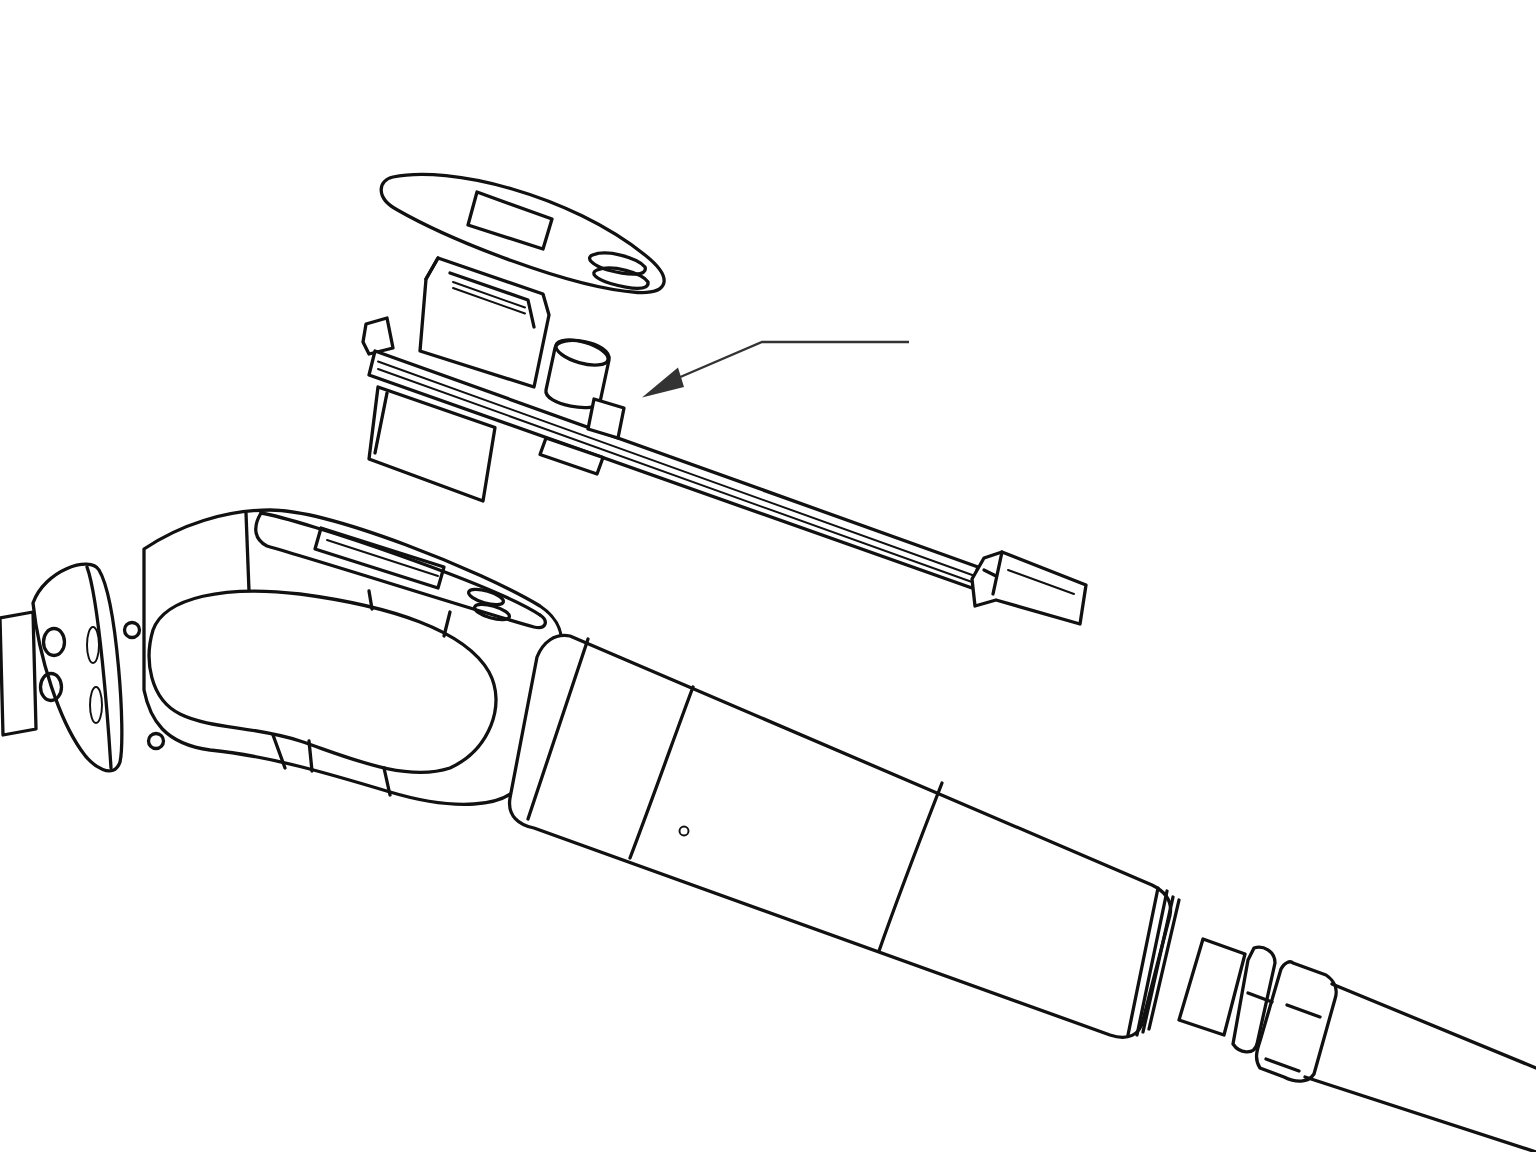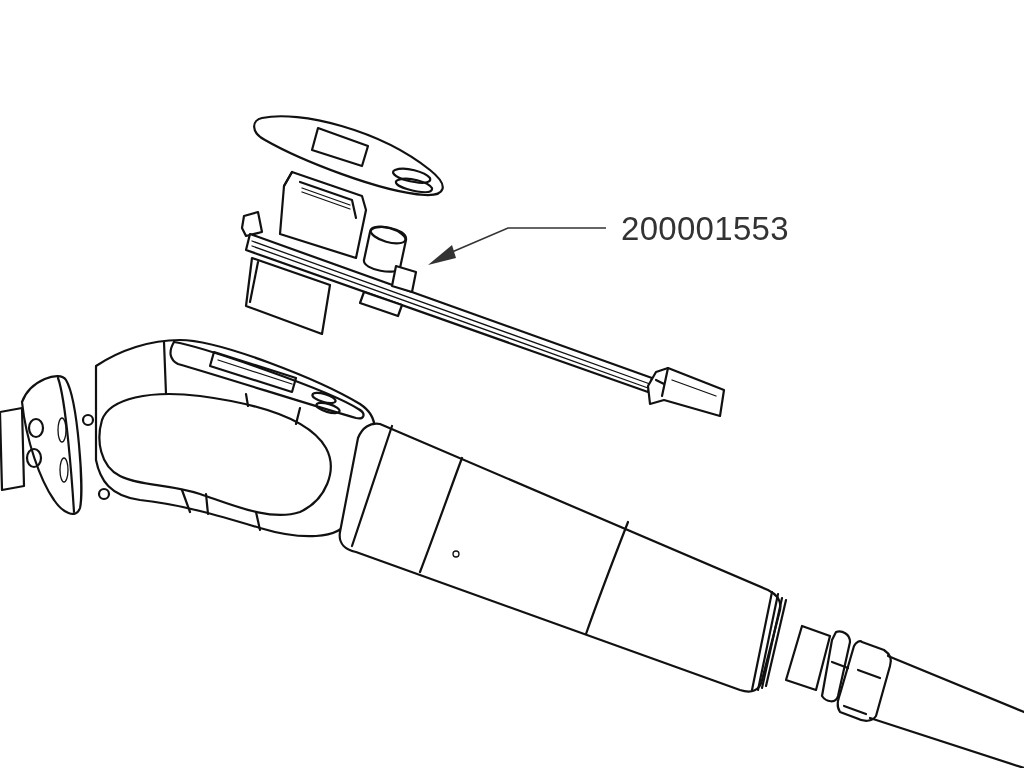--- a/index.html
+++ b/index.html
@@ -100,14 +100,13 @@
       <path class="lnw" d="M862,642 L884,650 C890,654 892,660 890,666 L876,716 C872,722 864,722 856,718 L840,712 C836,706 838,700 840,694 L854,646 C856,642 860,640 862,642 Z"></path>
       <path class="ln" d="M858,670 L880,678 M844,706 L866,714 M832,662 L848,668"></path>
     </g>
 
     <g>
       <path class="ln" d="M888,656 L1024,712"></path>
       <path class="ln" d="M870,718 L1024,768"></path>
     </g>
   </svg>
 
-  <div class="callout-label">200001553</div>
 </div>
 
 </body></html>

